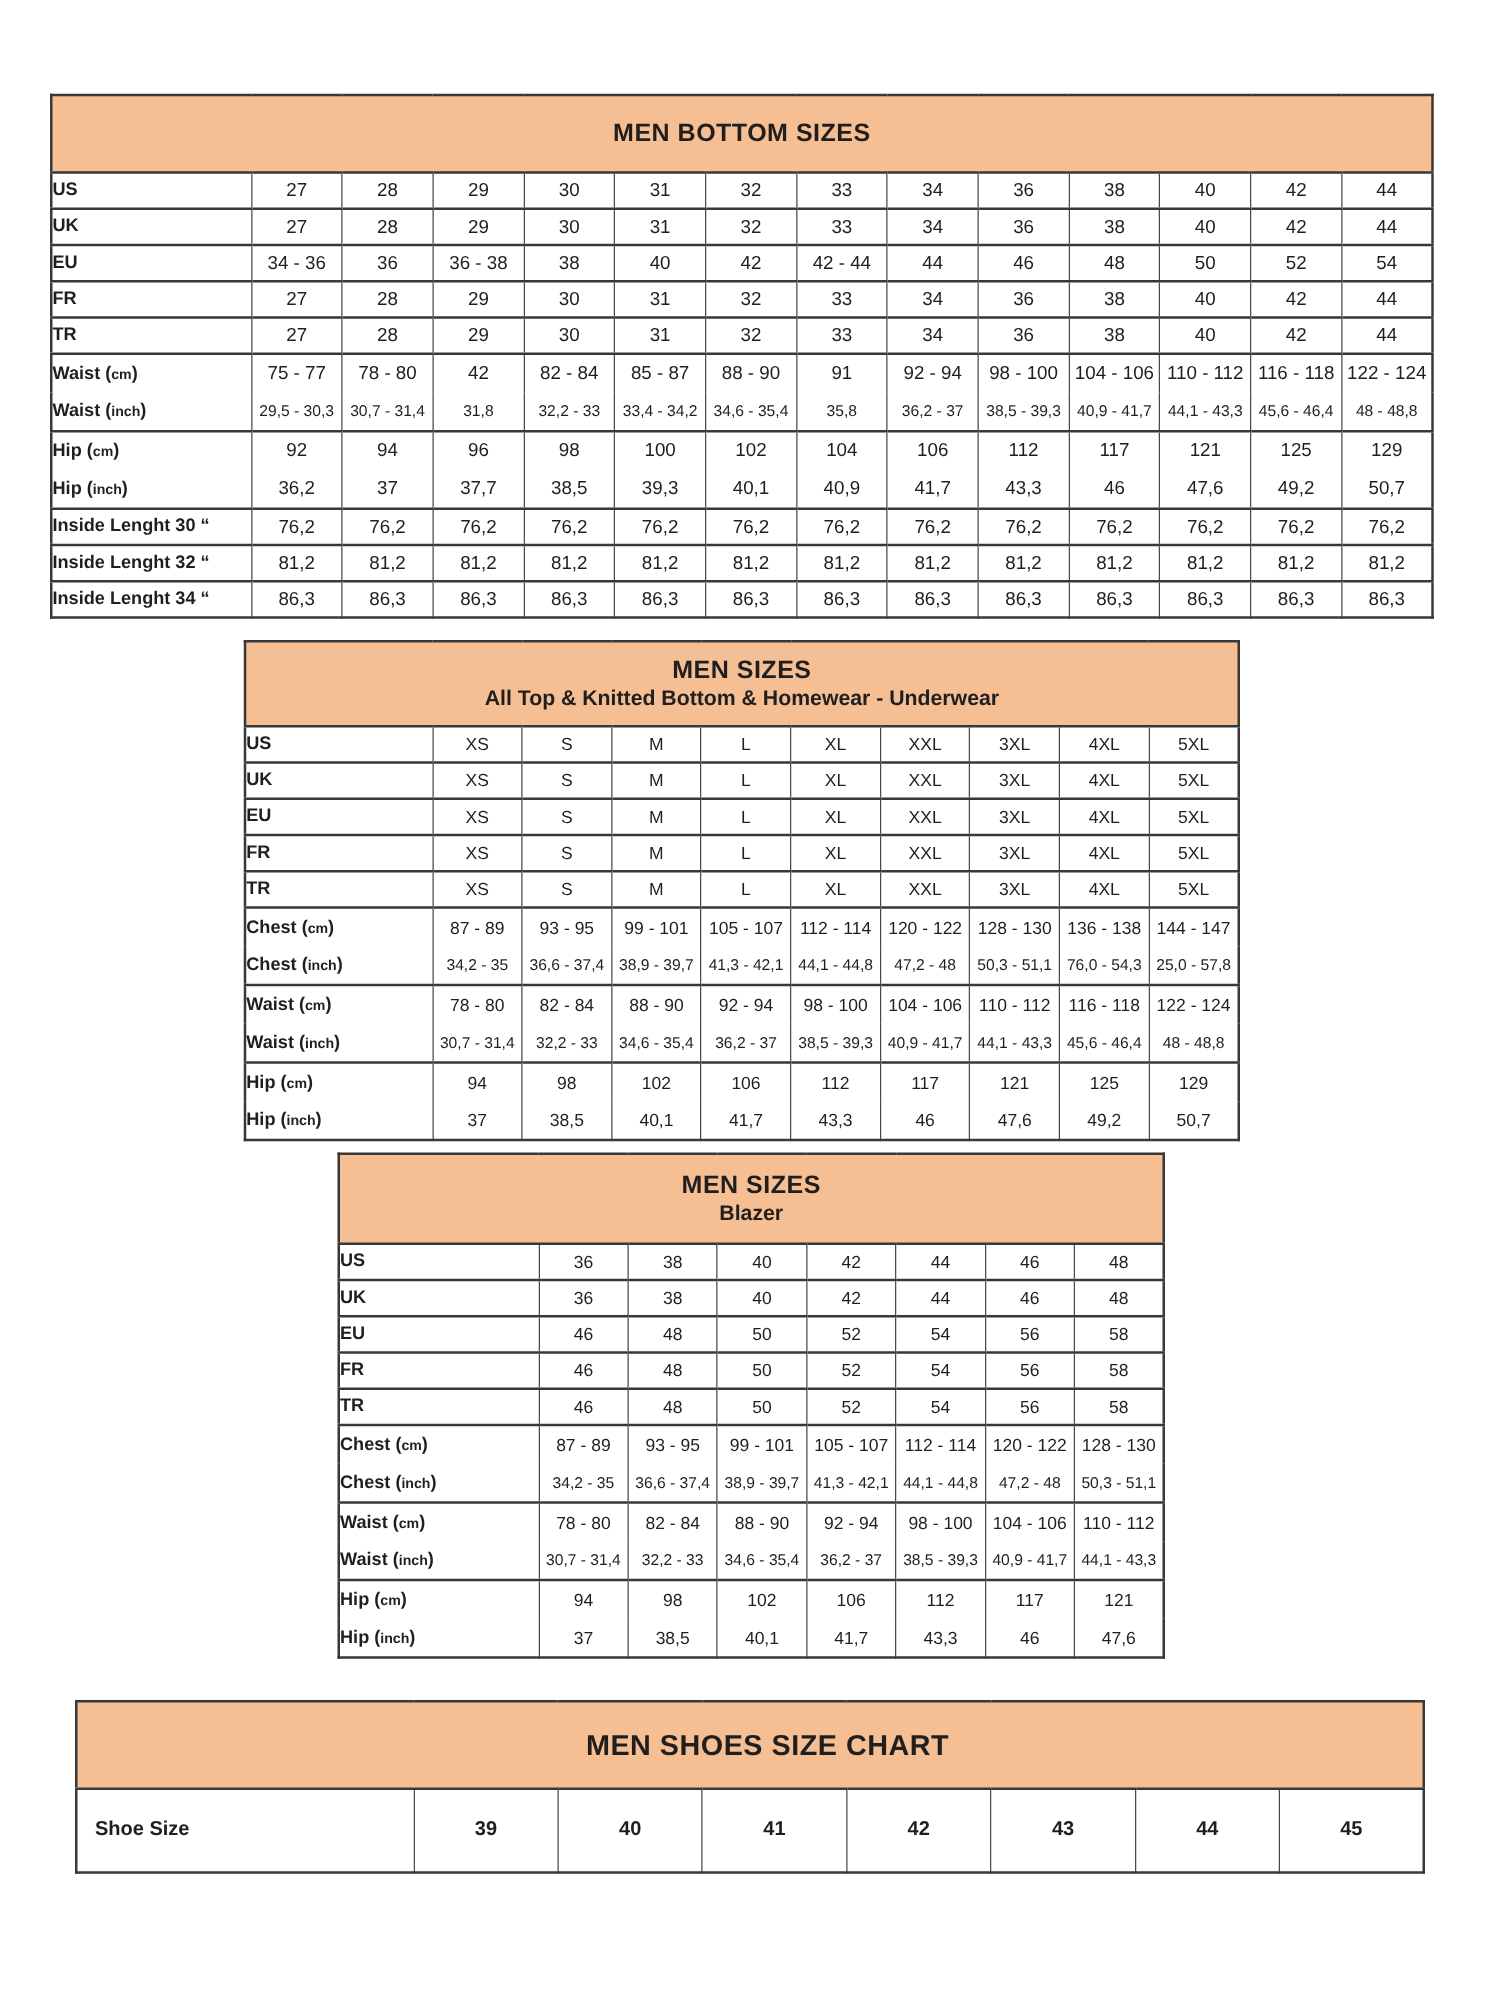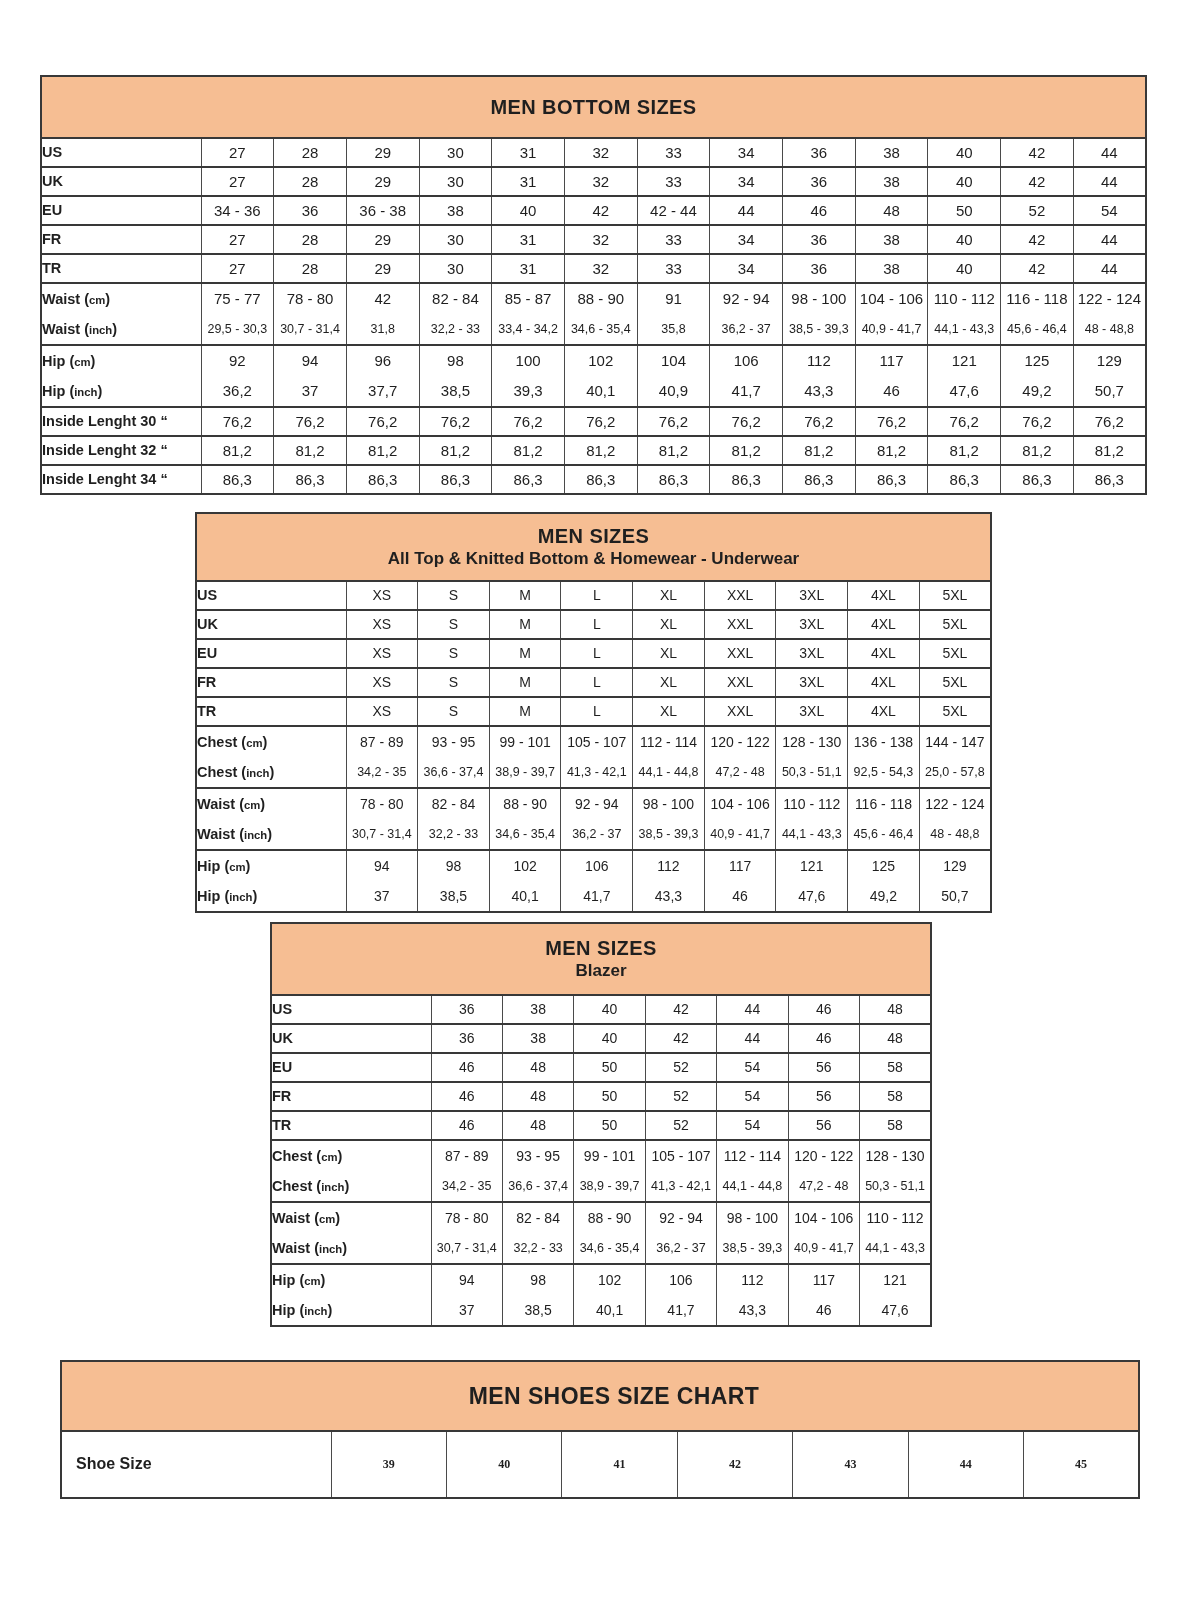--- a/index.html
+++ b/index.html
@@ -49,21 +49,21 @@
   .t3 .header-band th{height:58px;}
 
   
   .t4{left:60px;top:1360px;width:1080px;}
   .t4 col.label-col{width:270px;}
   .t4 td{font-size:15px;}
   .t4 th.label{font-size:16px;padding-left:14px;}
   .t4 .header-band th{height:56px;padding-left:28px;}
   .t4 .t-title{font-size:23px;}
   .t4 tr.r0{height:67px;}
-  .t4 tr.r0 td{font-size:12px;font-family:Liberation Serif, serif;}
+  .t4 tr.r0 td{font-size:16px;}
   .t4 tr.r1{height:38px;}
 </style>
 </head>
 <body>
 
 <table class="size-table t1">
     <colgroup>
       <col class="label-col">
       <col>
       <col>
@@ -373,21 +373,21 @@
       </tr>
       <tr class="r6 group-cont in-pair small">
         <th class="label">Chest (<span class="unit">inch</span>)</th>
         <td>34,2 - 35</td>
         <td>36,6 - 37,4</td>
         <td>38,9 - 39,7</td>
         <td>41,3 - 42,1</td>
         <td>44,1 - 44,8</td>
         <td>47,2 - 48</td>
         <td>50,3 - 51,1</td>
-        <td>92,5 - 54,3</td>
+        <td>76,0 - 54,3</td>
         <td>25,0 - 57,8</td>
       </tr>
       <tr class="r7 group-start in-pair">
         <th class="label">Waist (<span class="unit">cm</span>)</th>
         <td>78 - 80</td>
         <td>82 - 84</td>
         <td>88 - 90</td>
         <td>92 - 94</td>
         <td>98 - 100</td>
         <td>104 - 106</td>

